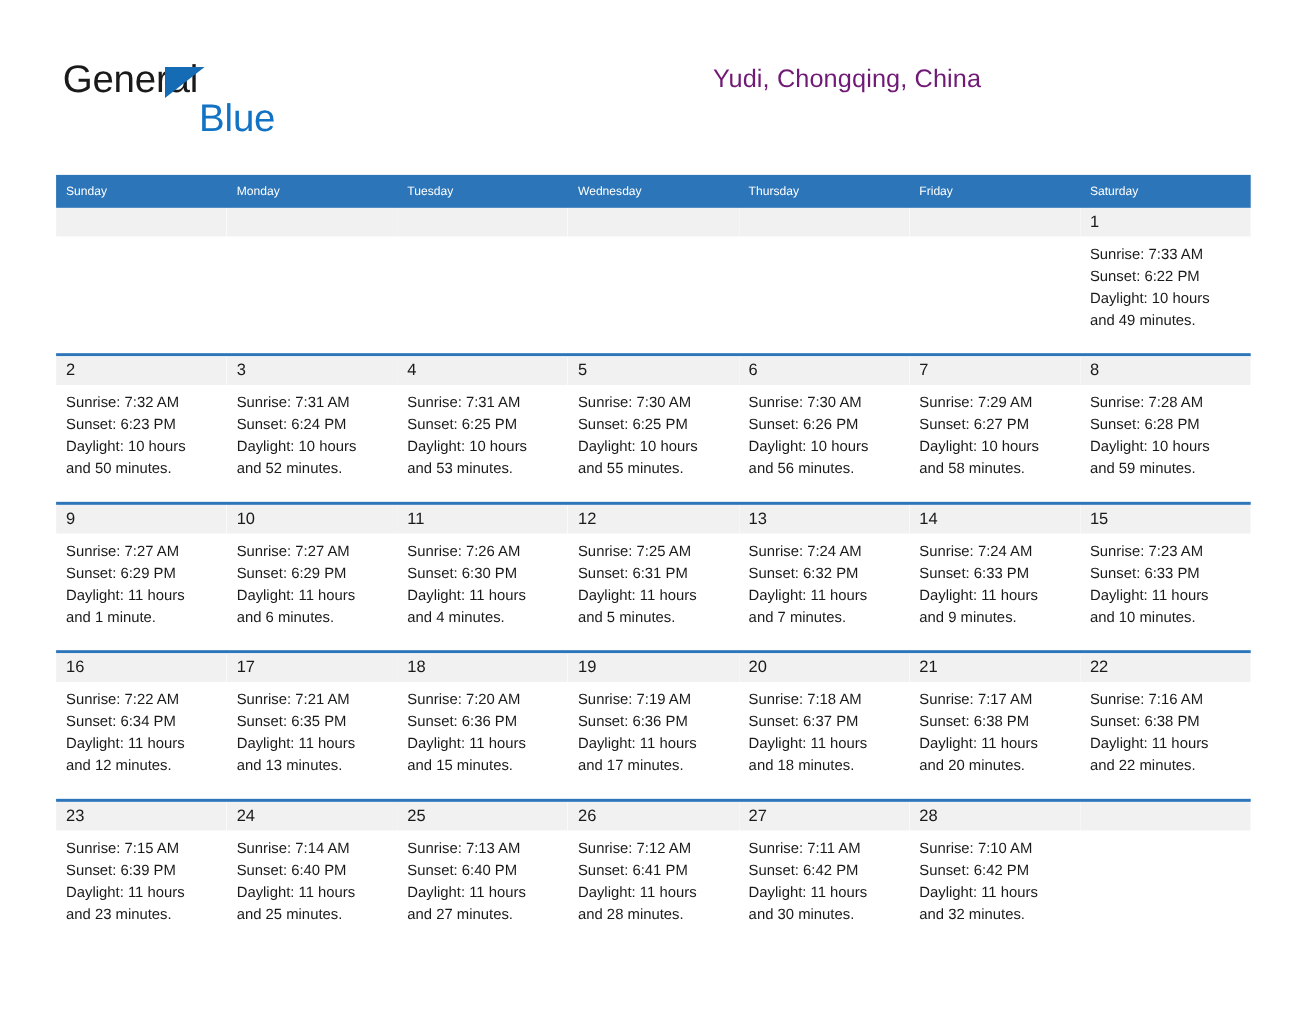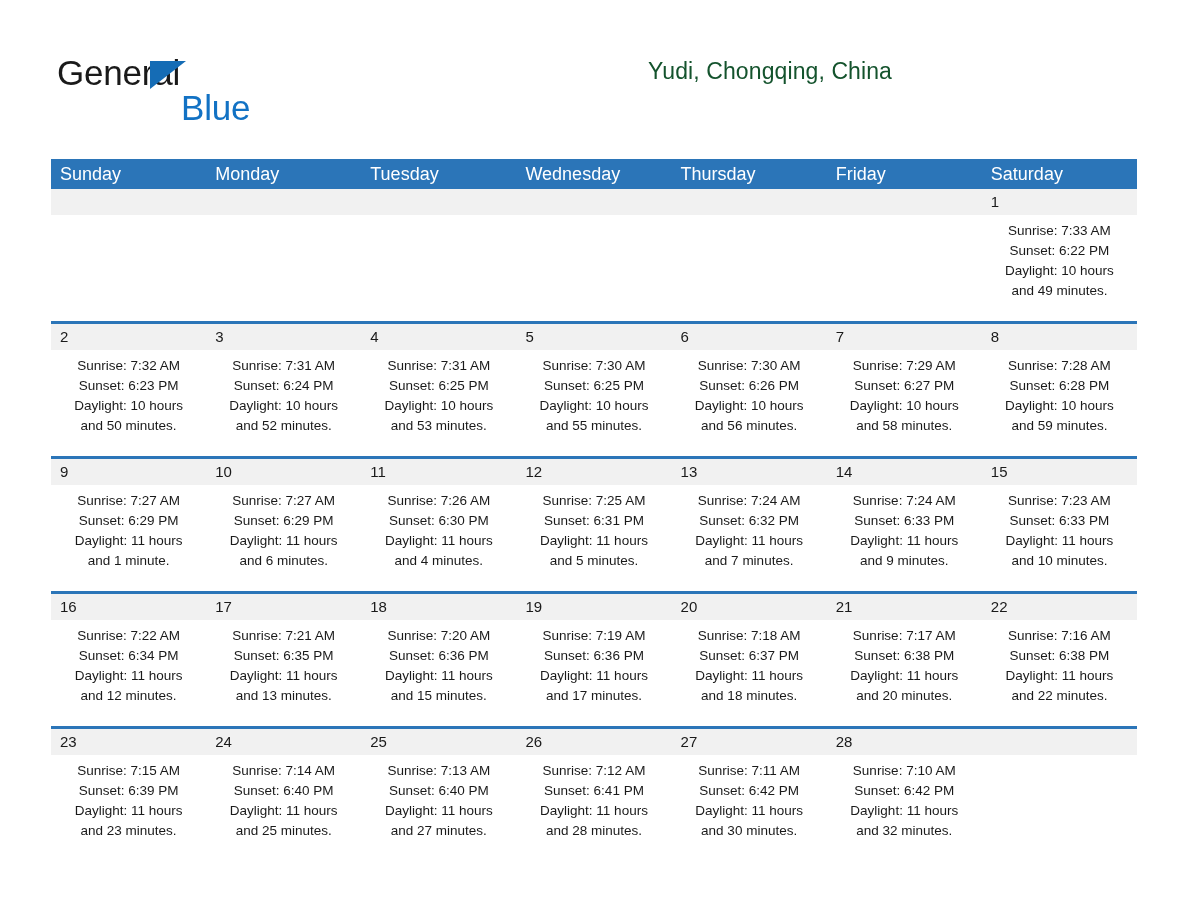--- a/index.html
+++ b/index.html
@@ -76,42 +76,42 @@
     font-size: 44px;
     line-height: 52px;
     font-weight: 400;
     color: #000000;
     letter-spacing: 0.2px;
   }
   .location-title {
     font-size: 23px;
     line-height: 30px;
     font-weight: 400;
-    color: #14532d;
+    color: #701a75;
     margin-top: 6px;
     letter-spacing: 0.1px;
   }
 
   
   .calendar {
     position: absolute;
     left: 51px;
     top: 159px;
     width: 1086px;
   }
   .weekday-row {
     display: flex;
     width: 100%;
     background: #2b75b8;
     height: 30px;
   }
   .weekday {
     flex: 1 1 0;
     color: #ffffff;
-    font-size: 18px;
+    font-size: 11px;
     line-height: 30px;
     padding-left: 9px;
     box-sizing: border-box;
     white-space: nowrap;
   }
   .week-row {
     display: flex;
     width: 100%;
     border-top: 3px solid #2b75b8;
     box-sizing: border-box;
@@ -137,21 +137,20 @@
   .day-cell.empty .day-num-band {
     background: #f1f1f1;
   }
   .day-num {
     font-size: 15px;
     line-height: 26px;
     color: #1a1a1a;
   }
   .day-body {
     padding: 6px 9px 0 9px;
-    text-align: center;
   }
   .day-line {
     font-size: 13.5px;
     line-height: 20px;
     color: #1a1a1a;
     white-space: nowrap;
   }
 </style>
 </head>
 <body>

